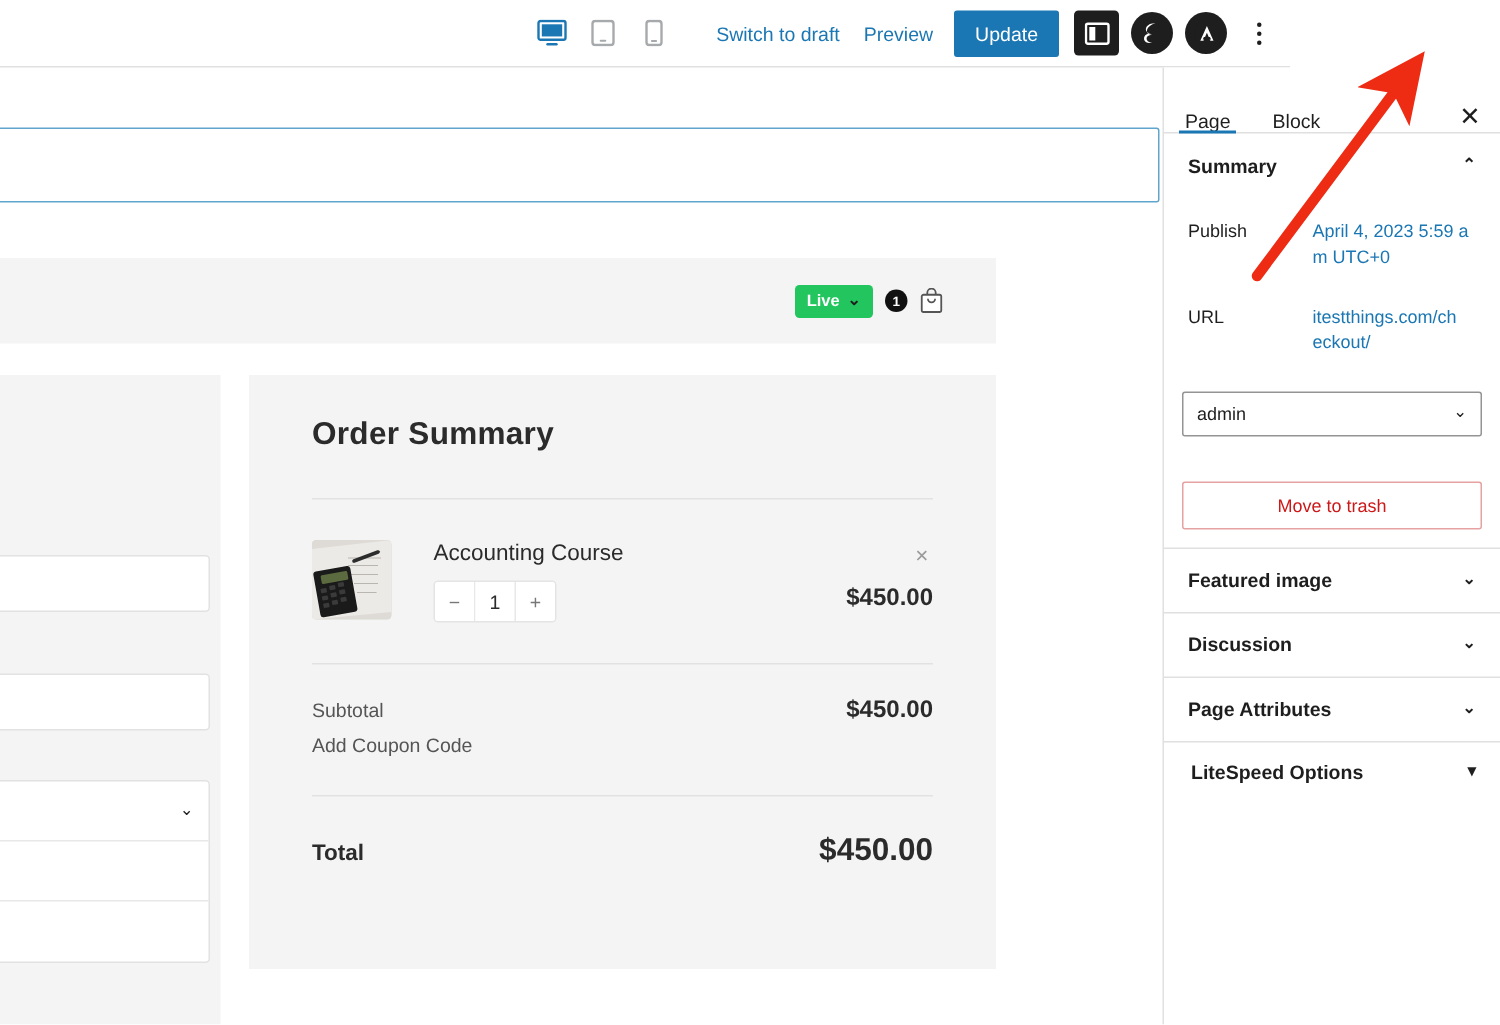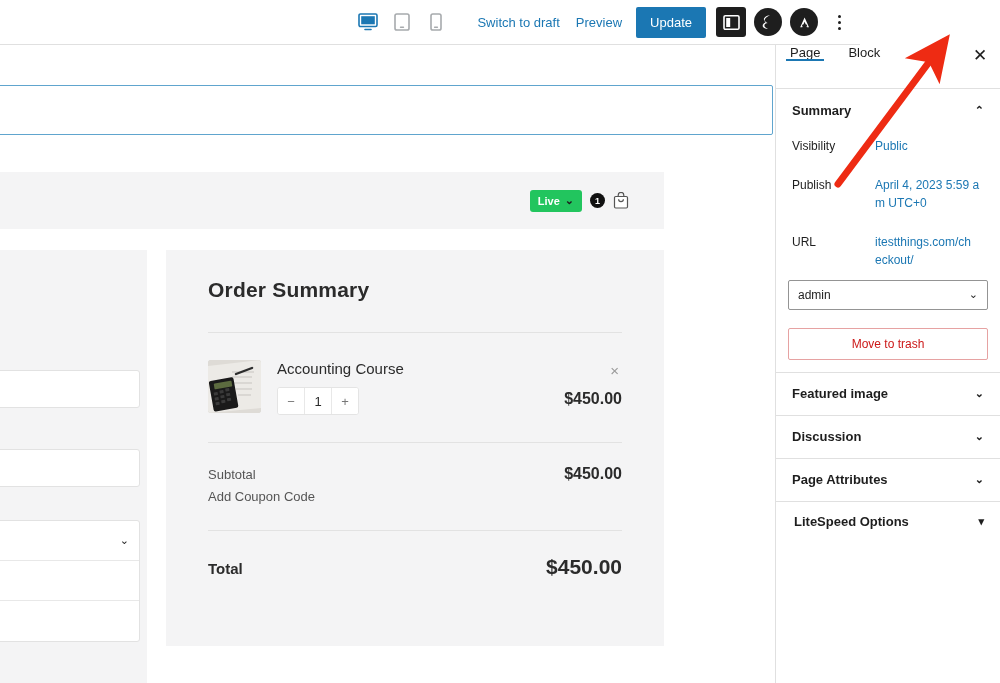--- a/index.html
+++ b/index.html
@@ -45,21 +45,21 @@
     gap: 3px; cursor: pointer;
   }
   .kebab i { width: 3px; height: 3px; border-radius: 50%; background: #1e1e1e; display: block; }
 
   
   .sidebar {
     position: absolute; top: 45px; right: 0; width: 225px; height: 638px;
     background: #ffffff; border-left: 1px solid #e0e0e0;
   }
   .sb-tabs {
-    height: 44px; display: flex; align-items: flex-start;
+    height: 44px; display: flex; align-items: flex-end;
     border-bottom: 1px solid #e0e0e0; position: relative;
   }
   .sb-tab {
     padding: 0 14px; display: flex; align-items: center; font-size: 13px;
     color: #1e1e1e; cursor: pointer; position: relative; font-weight: 500;
   }
   .sb-tab.active::after {
     content: ""; position: absolute; left: 10px; right: 10px; bottom: -1px;
     height: 2px; background: #1B77B3;
   }
@@ -74,21 +74,21 @@
   }
   .sb-divider { height: 1px; background: #e0e0e0; }
   .sb-row { display: flex; padding: 7px 16px; align-items: flex-start; font-size: 12px; }
   .sb-row .lbl { width: 83px; color: #1e1e1e; flex: none; line-height: 1.45; }
   .sb-row .val { color: #1B77B3; cursor: pointer; line-height: 1.45; word-break: break-all; }
   .author-lbl {
     padding: 10px 16px 5px; font-size: 10px; letter-spacing: .6px;
     font-weight: 700; color: #1e1e1e; text-transform: uppercase;
   }
   .author-select {
-    margin: 4px 12px; height: 30px; border: 1px solid #949494; border-radius: 2px;
+    margin: 16px 12px; height: 30px; border: 1px solid #949494; border-radius: 2px;
     display: flex; align-items: center; padding: 0 9px; font-size: 12px;
     color: #1e1e1e; cursor: pointer; justify-content: space-between; background: #fff;
   }
   .trash-btn {
     margin: 14px 12px 12px; height: 32px; border: 1px solid #e6a2a2;
     border-radius: 2px; color: #cc1818; background: #fff; font-size: 12px;
     width: calc(100% - 24px); cursor: pointer; font-family: "Liberation Sans", sans-serif;
   }
   .lite-head {
     height: 40px; display: flex; align-items: center; justify-content: space-between;
@@ -136,21 +136,21 @@
   }
   .lp-stack-row:last-child { border-bottom: none; justify-content: flex-start; }
 
   
   .order-panel {
     position: absolute; top: 205px; left: 166px; width: 498px; height: 396px;
     background: #f4f4f5; padding: 28px 42px;
   }
   .os-title { font-size: 21px; font-weight: 700; color: #2b2b2b; letter-spacing: .2px; }
   .hr { height: 1px; background: #e2e2e2; }
-  .item-row { display: flex; align-items: flex-start; position: relative; }
+  .item-row { display: flex; align-items: flex-start; position: relative; gap: 12px; }
   .thumb {
     width: 53px; height: 53px; border-radius: 3px; flex: none;
     background: #d8d8d4; position: relative; overflow: hidden;
   }
   .item-name { font-size: 15px; color: #2b2b2b; margin-bottom: 10px; }
   .qty {
     display: flex; border: 1px solid #e4e4e4; border-radius: 3px;
     overflow: hidden; width: 82px; background: #fff;
   }
   .qty div {
@@ -336,24 +336,20 @@
       <div class="sb-tab active">Page</div>
       <div class="sb-tab">Block</div>
       <div class="sb-close">✕</div>
     </div>
 
     <div class="sb-section-head">
       <span>Summary</span>
       <span class="chev">⌃</span>
     </div>
 
-    <div class="sb-row">
-      <span class="lbl">Visibility</span>
-      <span class="val">Public</span>
-    </div>
     <div class="sb-row" style="margin-top:8px;">
       <span class="lbl">Publish</span>
       <span class="val" style="max-width:110px;">April 4, 2023 5:59 am UTC+0</span>
     </div>
     <div class="sb-row" style="margin-top:8px;">
       <span class="lbl">URL</span>
       <span class="val" style="max-width:100px;">itestthings.com/checkout/</span>
     </div>
 
     <div class="author-select">

